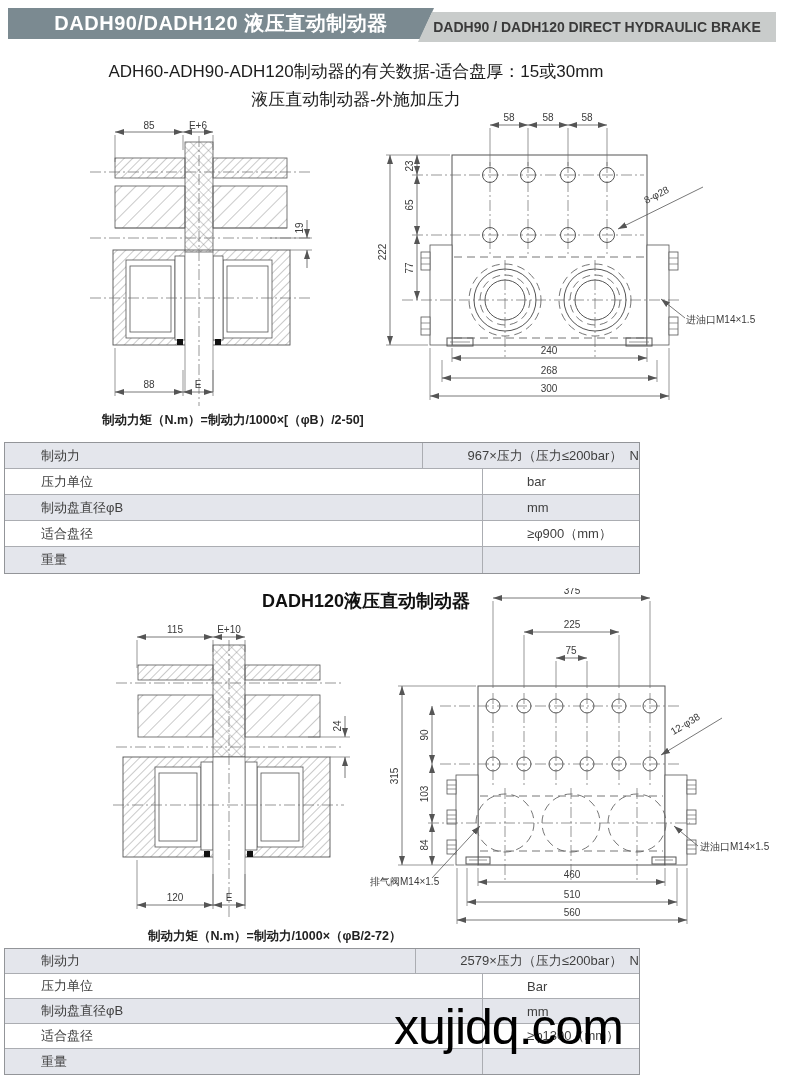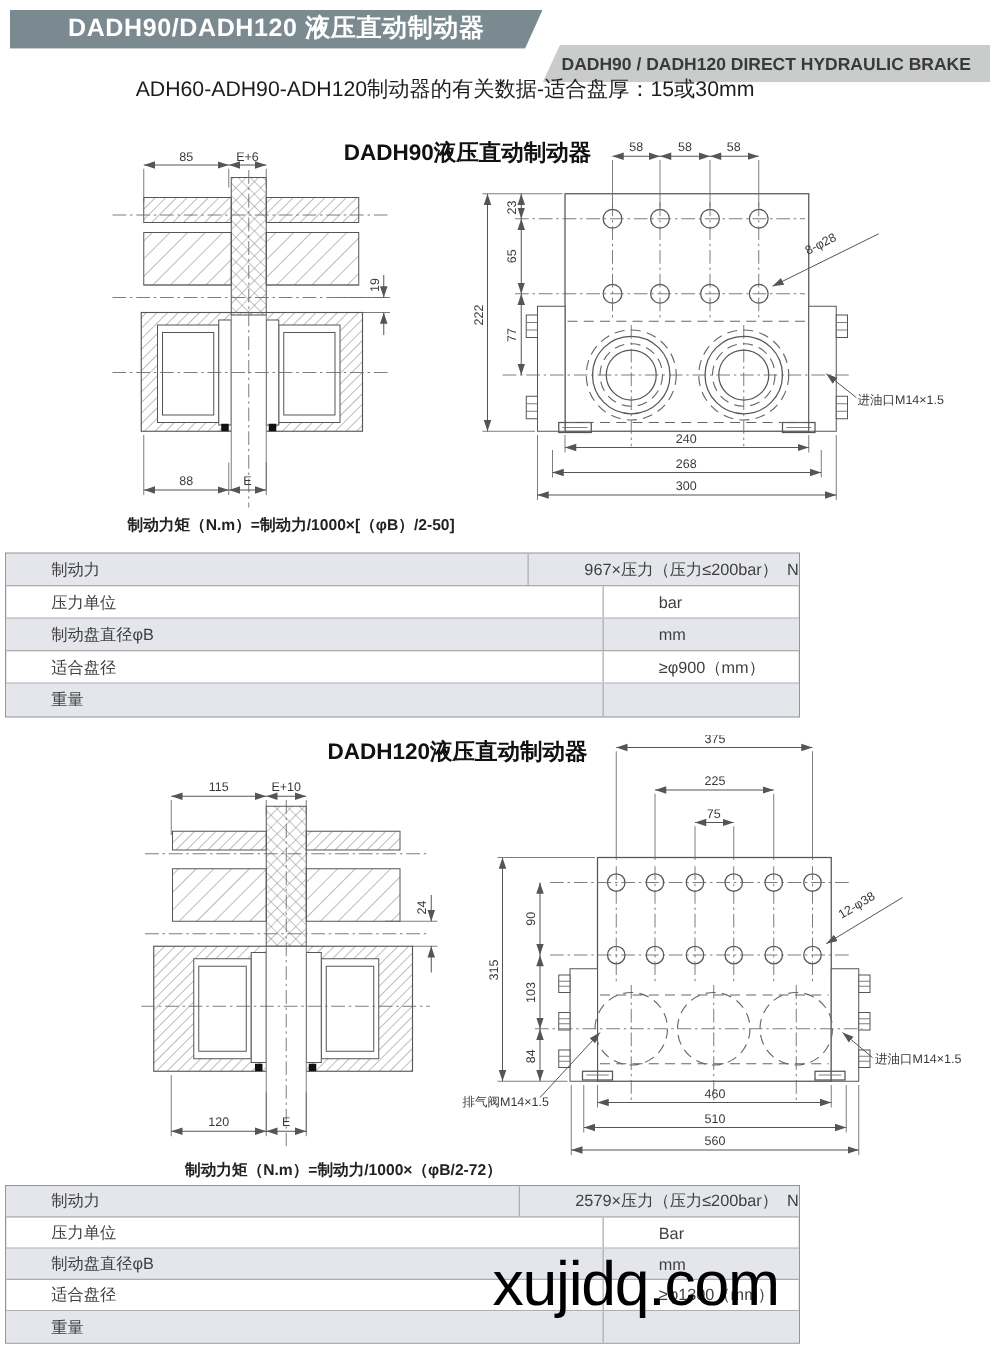--- a/index.html
+++ b/index.html
@@ -2,23 +2,23 @@
 <html><head>
 <meta charset="utf-8">
 <style>
   html,body{margin:0;padding:0;background:#fff;}
   .page{position:relative;width:800px;height:1078px;background:#ffffff;overflow:hidden;
         font-family:"Liberation Sans","DejaVu Sans",sans-serif;}
   
   .bar-dark{position:absolute;left:8px;top:8px;width:426px;height:31px;background:#7b8a91;
     clip-path:polygon(0 0,426px 0,412px 31px,0 31px);
     color:#fff;font-weight:bold;font-size:20px;line-height:31px;text-align:center;letter-spacing:0.5px;}
-  .bar-light{position:absolute;left:434px;top:12px;width:358px;height:30px;background:#c9cccb;
+  .bar-light{position:absolute;left:418px;top:12px;width:358px;height:30px;background:#c9cccb;
     clip-path:polygon(14px 0,358px 0,358px 30px,0 30px);
-    color:#3a3a3a;font-weight:bold;font-size:14px;line-height:30px;text-align:center;margin-top:24px;}
+    color:#3a3a3a;font-weight:bold;font-size:14px;line-height:30px;text-align:center;}
   
   .line1{position:absolute;top:60px;left:0;width:712px;text-align:center;font-size:17px;color:#1d1d1d;}
   .line2{position:absolute;top:88px;left:0;width:712px;text-align:center;font-size:17px;color:#1d1d1d;}
   .t90{position:absolute;top:110px;left:0;width:748px;text-align:center;font-size:18px;font-weight:bold;color:#111;}
   .t120{position:absolute;top:589px;left:0;width:732px;text-align:center;font-size:18px;font-weight:bold;color:#111;}
   .formula{position:absolute;font-size:12.5px;font-weight:bold;color:#222;}
   #formula90{left:102px;top:412px;}
   #formula120{left:128px;top:928px;padding-left:20px;}
   
   .draw{position:absolute;}
@@ -43,21 +43,21 @@
 </style>
 </head>
 <body>
 
 <div class="page">
 
   <div class="bar-dark">DADH90/DADH120 液压直动制动器</div>
   <div class="bar-light">DADH90 / DADH120 DIRECT HYDRAULIC BRAKE</div>
 
   <div class="line1">ADH60-ADH90-ADH120制动器的有关数据-适合盘厚：15或30mm</div>
-  <div class="t90">DADH90液压直动制动器</div>
+  <div class="line2">液压直动制动器-外施加压力</div>
 
   <svg class="draw" style="left:60px;top:120px" width="280" height="310" viewBox="0 0 280 310">
     <defs>
       <marker id="e1" markerWidth="10" markerHeight="8" refX="9" refY="4" orient="auto" markerUnits="userSpaceOnUse">
           <path d="M0,1L9,4L0,7z" fill="#555"></path>
         </marker>
       <marker id="s1" markerWidth="10" markerHeight="8" refX="0" refY="4" orient="auto" markerUnits="userSpaceOnUse">
           <path d="M9,1L0,4L9,7z" fill="#555"></path>
         </marker>
       <pattern id="h1" width="6" height="6" patternUnits="userSpaceOnUse" patternTransform="rotate(45)">

